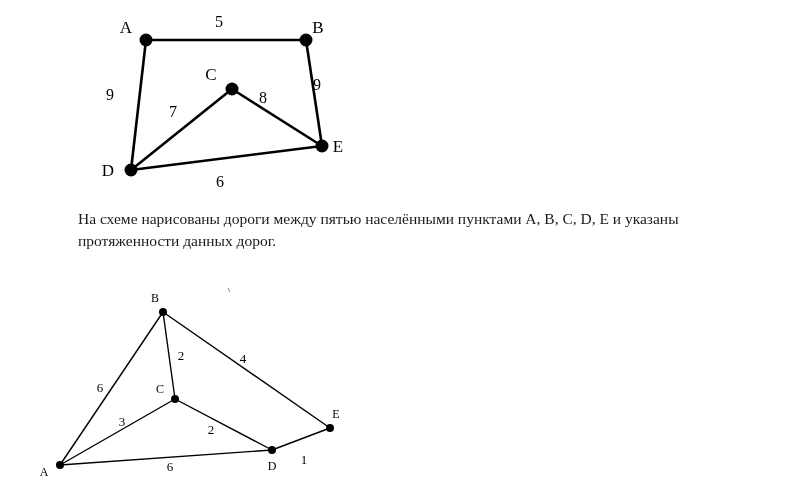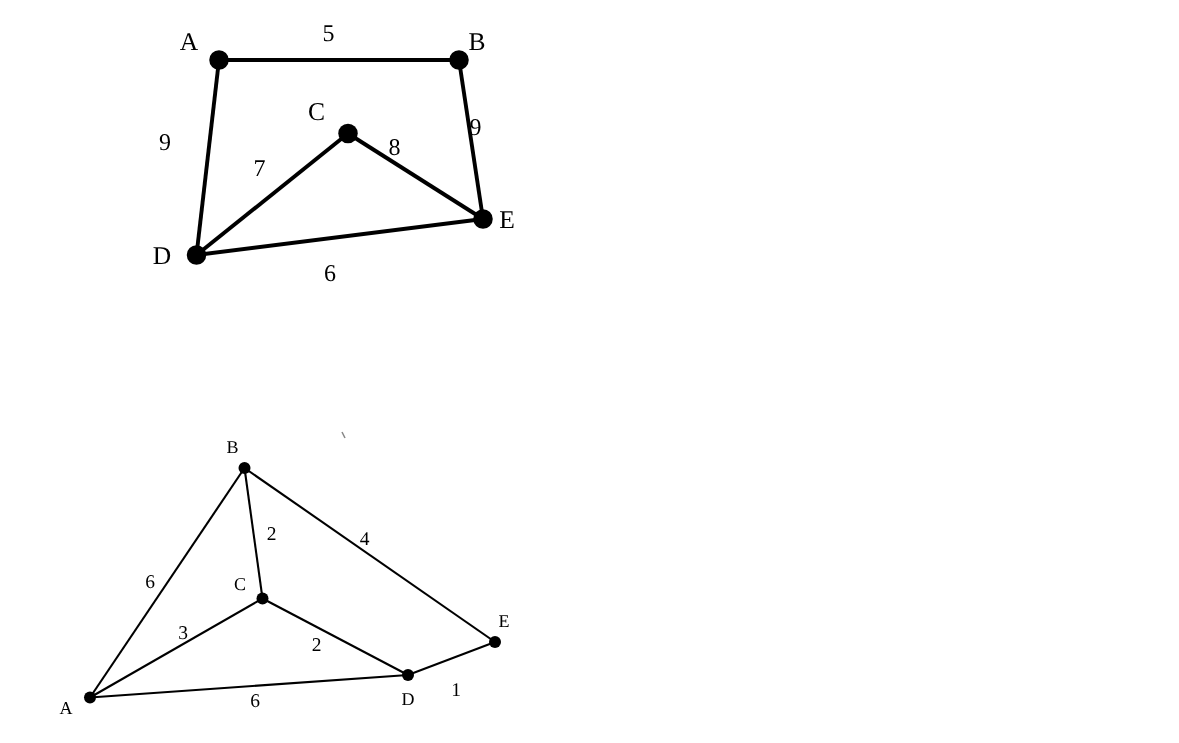--- a/index.html
+++ b/index.html
@@ -101,20 +101,21 @@
     <text class="vlabel-top" x="338" y="152" text-anchor="middle">E</text>
 
     <text class="elabel-top" x="219" y="27" text-anchor="middle">5</text>
     <text class="elabel-top" x="110" y="100" text-anchor="middle">9</text>
     <text class="elabel-top" x="317" y="90" text-anchor="middle">9</text>
     <text class="elabel-top" x="173" y="117" text-anchor="middle">7</text>
     <text class="elabel-top" x="263" y="103" text-anchor="middle">8</text>
     <text class="elabel-top" x="220" y="187" text-anchor="middle">6</text>
   </svg>
 
+  <div class="caption">На схеме нарисованы дороги между пятью населёнными пунктами A, B, C, D, E и указаны протяженности данных дорог.</div>
 
   <svg class="graph" id="graph-bottom" viewBox="0 0 786 215">
 
     <line class="tick" x1="228" y1="8" x2="230" y2="12"></line>
 
     <line class="edge" x1="60" y1="185" x2="163" y2="32" stroke-width="1.4"></line>
     <line class="edge" x1="163" y1="32" x2="175" y2="119" stroke-width="1.4"></line>
     <line class="edge" x1="163" y1="32" x2="330" y2="148" stroke-width="1.4"></line>
     <line class="edge" x1="60" y1="185" x2="175" y2="119" stroke-width="1.4"></line>
     <line class="edge" x1="175" y1="119" x2="272" y2="170" stroke-width="1.4"></line>

